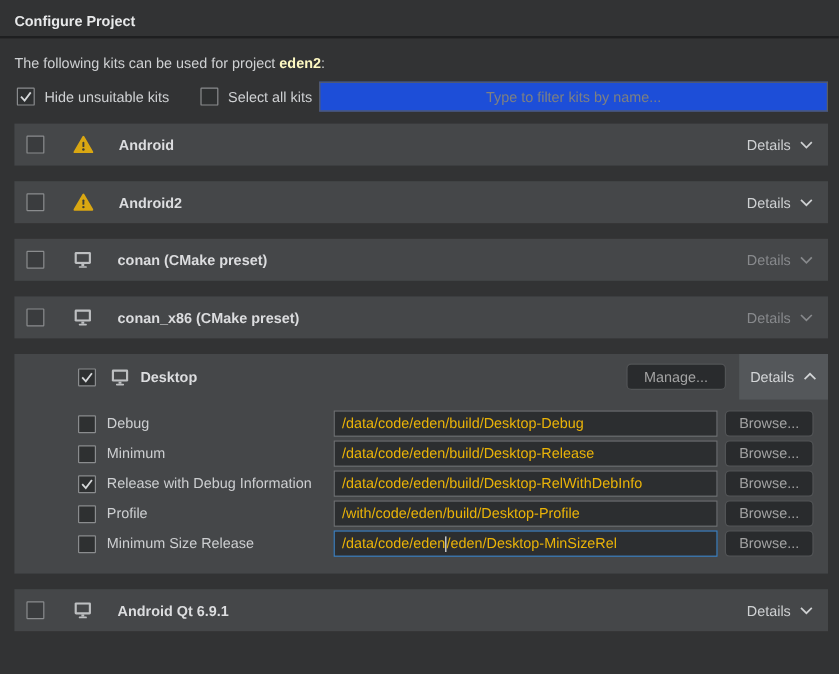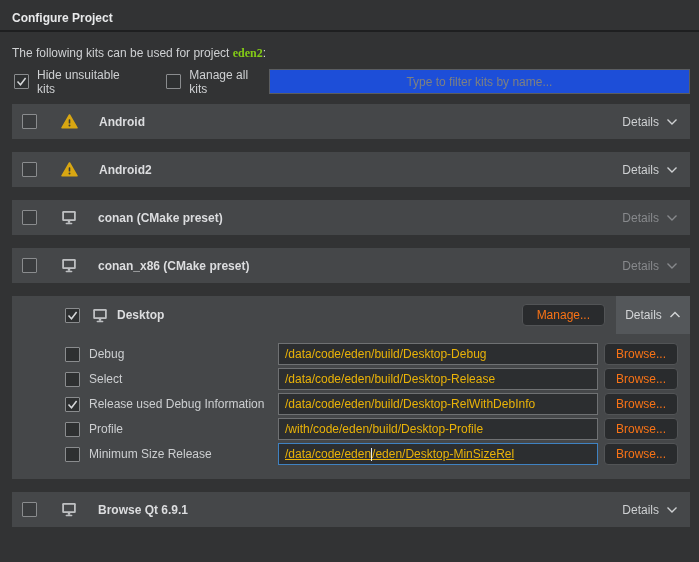--- a/index.html
+++ b/index.html
@@ -22,21 +22,21 @@
   }
   .title-separator{
     margin-top:5px;
     height:2px;
     background:#1e1f20;
   }
   .intro{
     margin:14px 12px 0;
     color:#cfd1d3;
   }
-  .intro b{color:#84cc16;font-family:Liberation Serif, serif;}
+  .intro b{color:#fef9c3;}
   .controls{
     margin:8px 9px 0 14px;
     display:flex;
     align-items:center;
     height:25px;
   }
   .checkbox{
     width:15px;height:15px;
     background:#2e3031;
     border:1px solid #8a8c8e;
@@ -104,21 +104,21 @@
     width:74px;height:38px;
     background:#54575a;
     display:flex;align-items:center;justify-content:center;gap:7px;
     color:#d3d5d7;
   }
   .btn{
     height:22px;
     background:#292b2d;
     border:1px solid #525456;
     border-radius:4px;
-    color:#f97316;
+    color:#a3a3a3;
     font-family:inherit;
     font-size:12px;
     display:flex;align-items:center;justify-content:center;
   }
   .manage-btn{padding:0 14px;}
   .cfg-row{
     display:flex;
     align-items:center;
     height:16px;
     margin:0 12px 9px 10px;
@@ -132,21 +132,21 @@
   .cfg-input{
     flex:1;
     height:22px;
     background:#2c2e30;
     border:1px solid #6f7173;
     color:#eab308;
     padding:0 6px;
     display:flex;align-items:center;
     white-space:nowrap;overflow:hidden;
   }
-  .cfg-input.focused{border-color:var(--focus-border);text-decoration:underline;}
+  .cfg-input.focused{border-color:var(--focus-border);}
   .caret{
     display:inline-block;
     width:1px;height:13px;
     background:#ececec;
     flex:0 0 1px;
   }
   .browse-btn{flex:0 0 74px;margin-left:6px;}
   .chev{flex:0 0 12px;display:flex;}
 </style>
 </head>
@@ -164,21 +164,21 @@
   <div class="controls">
     <span class="checkbox checked">
       <svg width="13" height="13" viewBox="0 0 13 13">
           <polyline points="2.5,6.5 5.5,9.8 10.6,3" fill="none" stroke="#d6d8da" stroke-width="1.5"></polyline>
         </svg>
     </span>
     <span class="cb-label">Hide unsuitable kits</span>
     <span class="checkbox gap-left">
       
     </span>
-    <span class="cb-label">Manage all kits</span>
+    <span class="cb-label">Select all kits</span>
     <input class="filter-input" placeholder="Type to filter kits by name..." style="">
   </div>
 
   <div class="kitlist">
 
     <div class="kit-row">
       <span class="checkbox">
         
       </span>
       <span class="kit-icon">
@@ -310,36 +310,36 @@
             <span>/data/code/eden/build/Desktop-Debug</span>
           </span>
         <button class="btn browse-btn">Browse...</button>
       </div>
 
       <div class="cfg-row">
         <span class="cfg-label-area">
           <span class="checkbox">
             
           </span>
-          <span class="cfg-label">Select</span>
+          <span class="cfg-label">Minimum</span>
         </span>
         <span class="cfg-input">
             <span>/data/code/eden/build/Desktop-Release</span>
           </span>
         <button class="btn browse-btn">Browse...</button>
       </div>
 
       <div class="cfg-row">
         <span class="cfg-label-area">
           <span class="checkbox checked">
             <svg width="13" height="13" viewBox="0 0 13 13">
                 <polyline points="2.5,6.5 5.5,9.8 10.6,3" fill="none" stroke="#d6d8da" stroke-width="1.5"></polyline>
               </svg>
           </span>
-          <span class="cfg-label">Release used Debug Information</span>
+          <span class="cfg-label">Release with Debug Information</span>
         </span>
         <span class="cfg-input">
             <span>/data/code/eden/build/Desktop-RelWithDebInfo</span>
           </span>
         <button class="btn browse-btn">Browse...</button>
       </div>
 
       <div class="cfg-row">
         <span class="cfg-label-area">
           <span class="checkbox">
@@ -374,21 +374,21 @@
         
       </span>
       <span class="kit-icon">
         <svg width="16" height="15" viewBox="0 0 16 15">
             <rect x="1.2" y="1" width="13.6" height="10" rx="1.2" fill="#bdbfc1"></rect>
             <rect x="3" y="2.8" width="10" height="6.4" fill="#454749"></rect>
             <rect x="6.8" y="11" width="2.4" height="1.8" fill="#bdbfc1"></rect>
             <rect x="4.6" y="12.8" width="6.8" height="1.4" rx="0.7" fill="#bdbfc1"></rect>
           </svg>
       </span>
-      <span class="kit-name">Browse Qt 6.9.1</span>
+      <span class="kit-name">Android Qt 6.9.1</span>
       <span class="spacer"></span>
       <span class="details-btn">
         <span>Details</span>
         <span class="chev">
             <svg width="12" height="8" viewBox="0 0 12 8">
               <polyline points="1.5,1.5 6,6 10.5,1.5" fill="none" stroke="currentColor" stroke-width="1.4"></polyline>
             </svg>
           </span>
       </span>
     </div>

